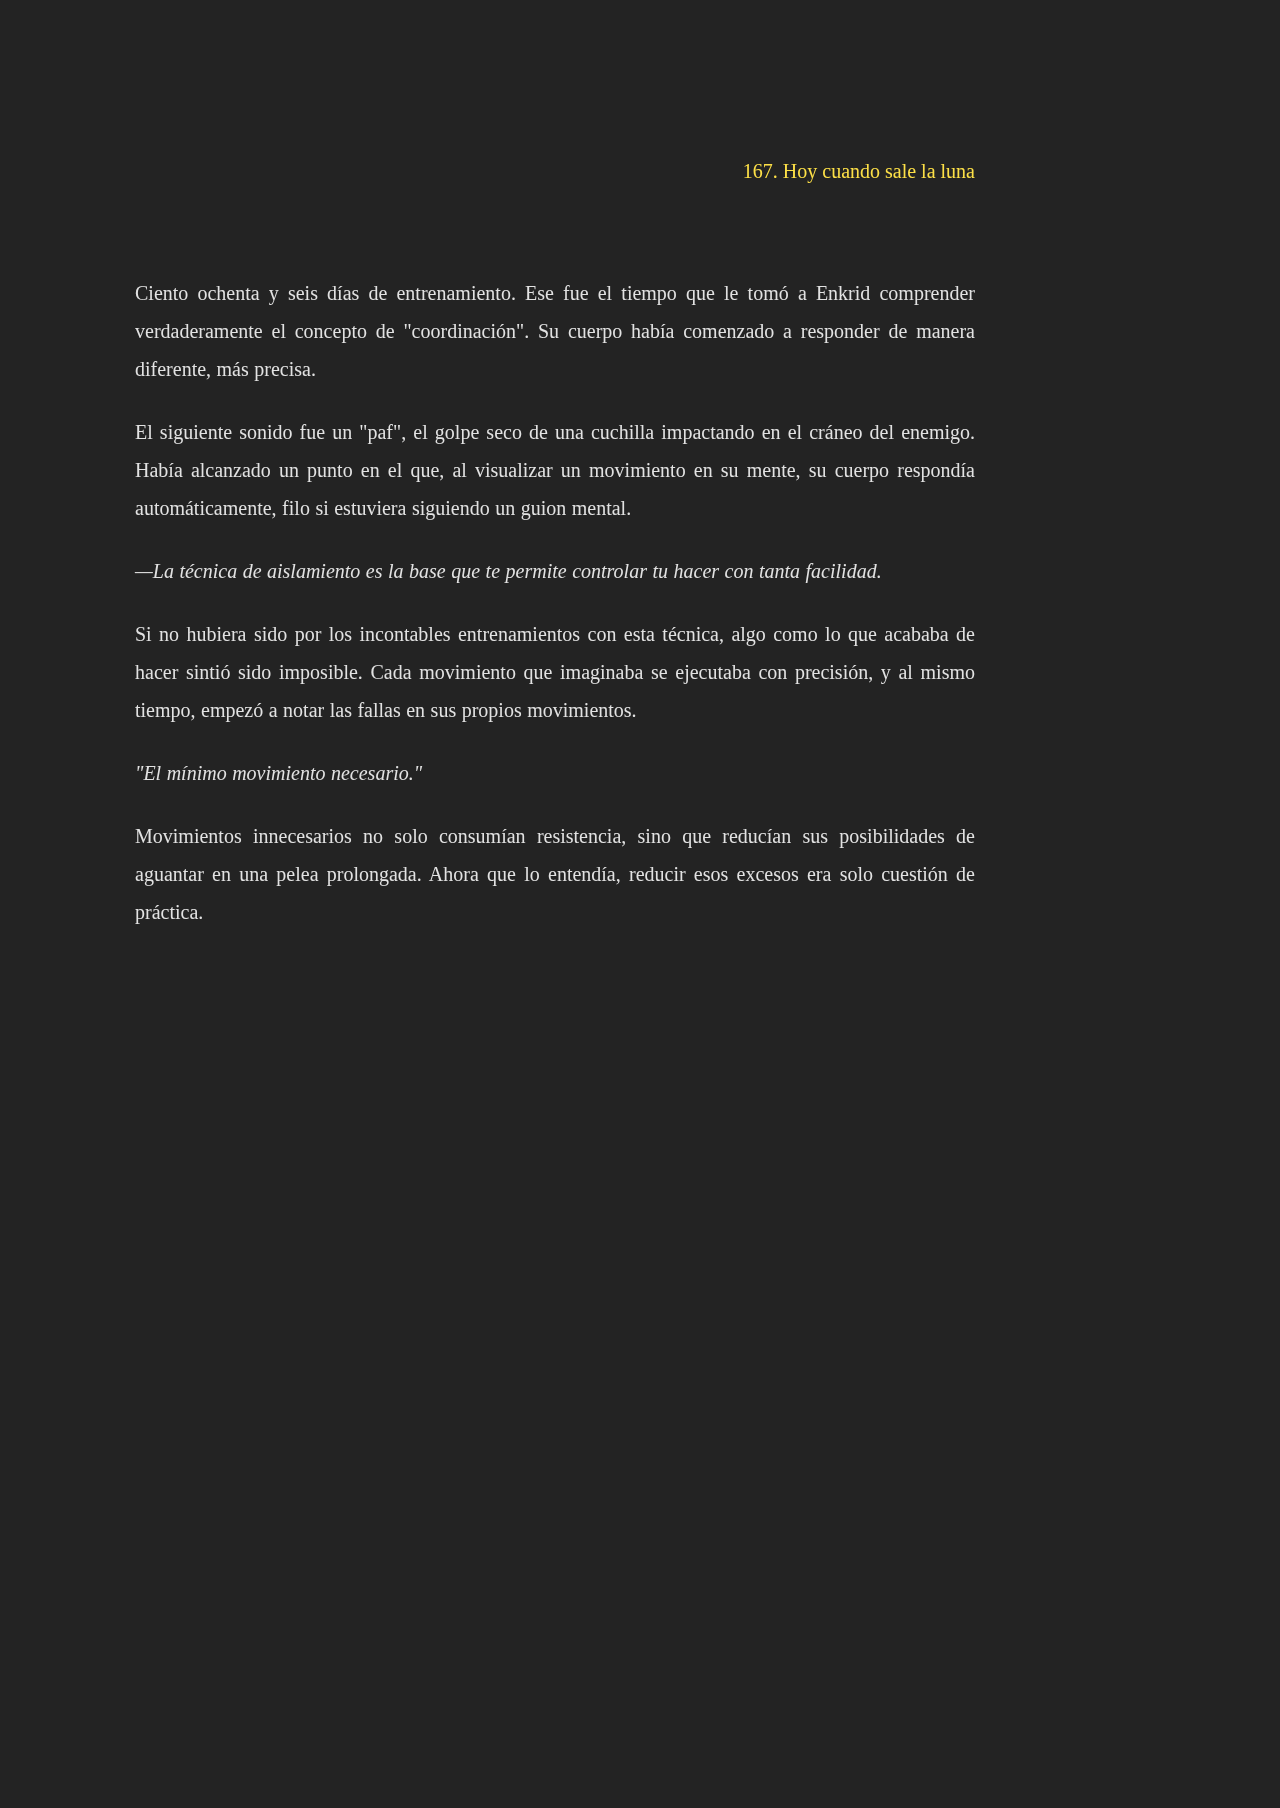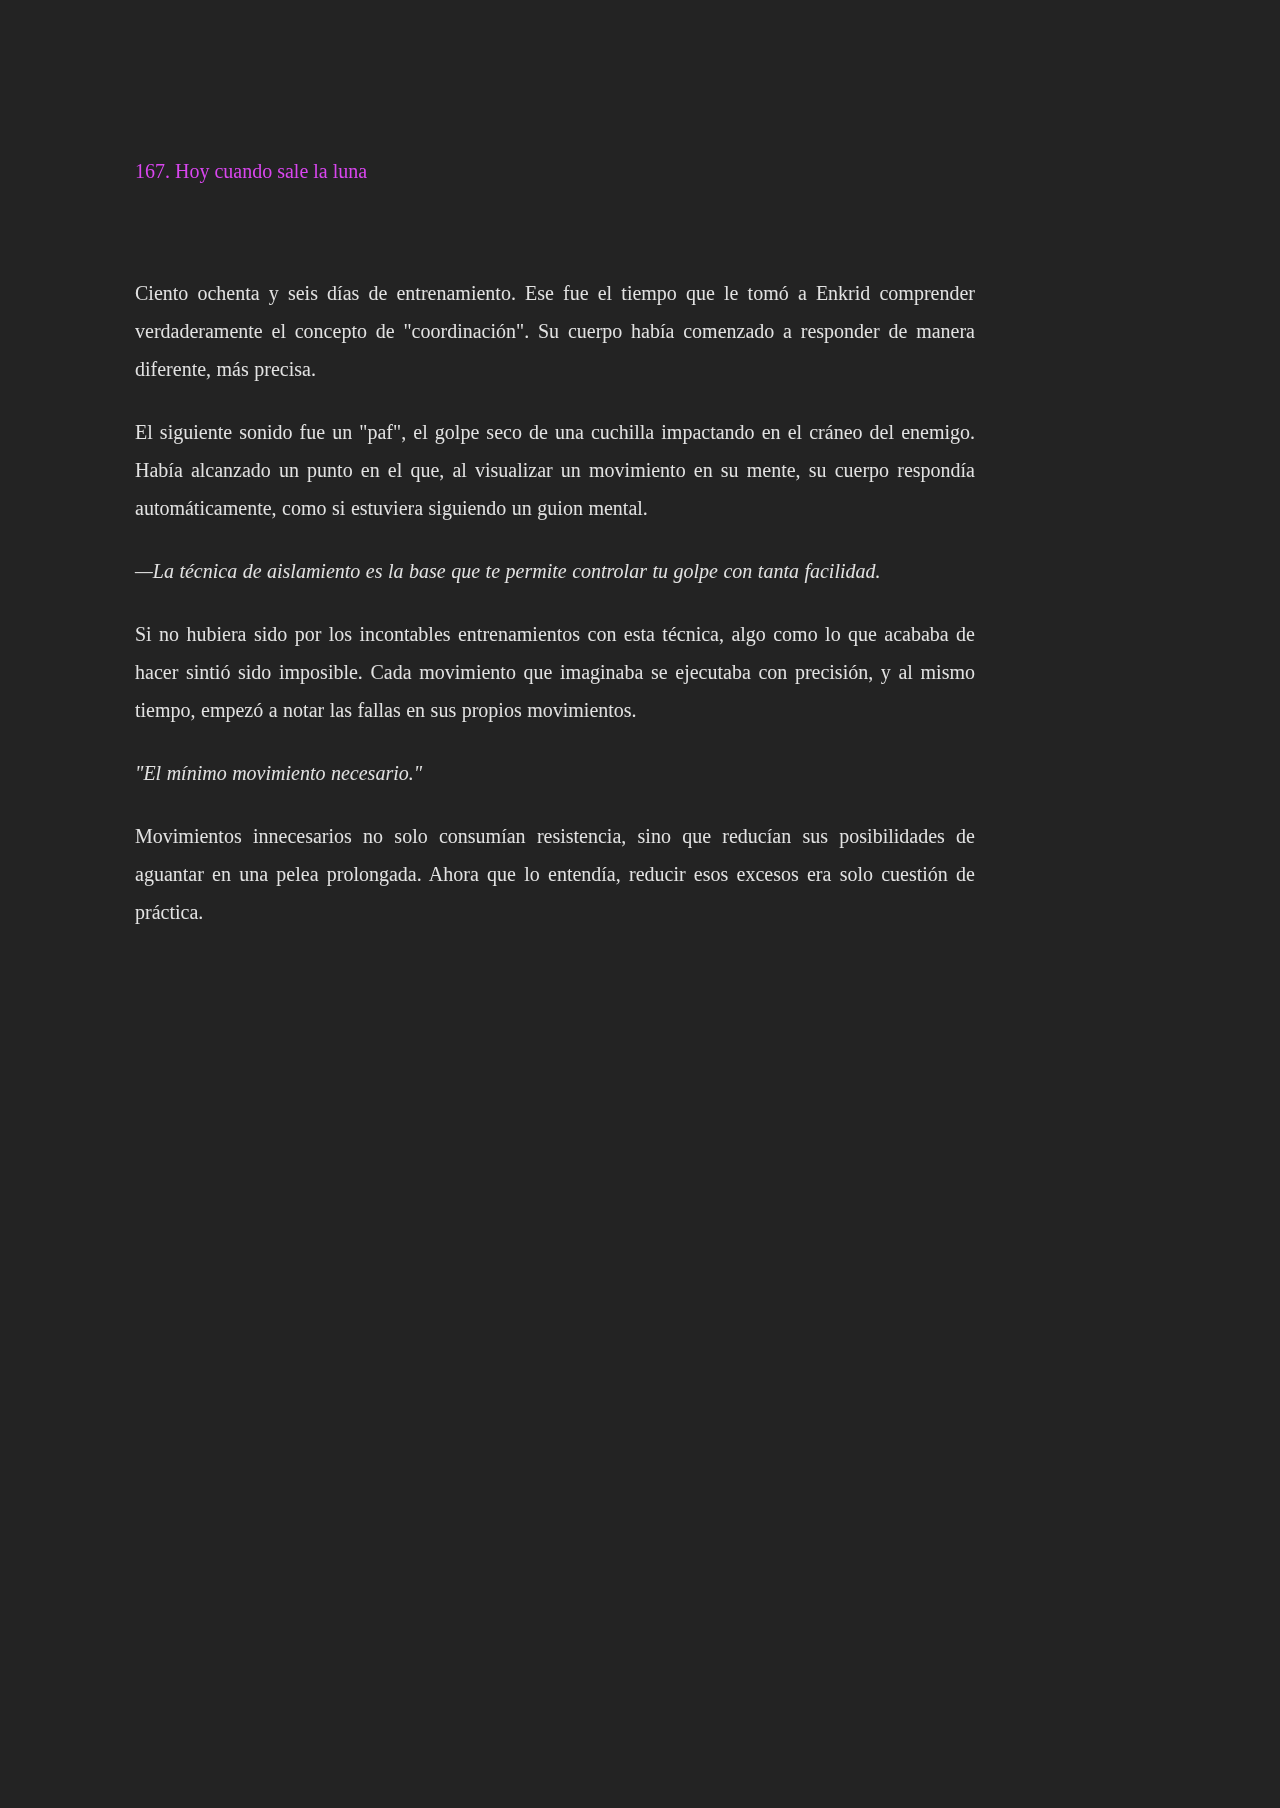--- a/index.html
+++ b/index.html
@@ -17,23 +17,23 @@
   .page {
     width: 840px;
     margin-left: 135px;
     padding-top: 152px;
     box-sizing: border-box;
   }
   .title {
     font-size: 20px;
     font-weight: normal;
     line-height: 38px;
-    text-align: left;
+    text-align: right;
     margin: 0 0 84px 0;
-    color: #d946ef;
+    color: #fde047;
   }
   .paragraphs {
     font-size: 20px;
     line-height: 38px;
   }
   .para {
     margin: 0 0 25px 0;
     text-align: justify;
     text-justify: inter-word;
     word-spacing: 0.5px;
@@ -42,19 +42,19 @@
     font-style: italic;
   }
 </style>
 </head>
 <body>
 
 <div class="page">
   <h1 class="title">167. Hoy cuando sale la luna</h1>
   <div class="paragraphs">
       <p class="para">Ciento ochenta y seis días de entrenamiento. Ese fue el tiempo que le tomó a Enkrid comprender verdaderamente el concepto de "coordinación". Su cuerpo había comenzado a responder de manera diferente, más precisa.</p>
-      <p class="para">El siguiente sonido fue un "paf", el golpe seco de una cuchilla impactando en el cráneo del enemigo. Había alcanzado un punto en el que, al visualizar un movimiento en su mente, su cuerpo respondía automáticamente, como si estuviera siguiendo un guion mental.</p>
-      <p class="para italic">—La técnica de aislamiento es la base que te permite controlar tu golpe con tanta facilidad.</p>
+      <p class="para">El siguiente sonido fue un "paf", el golpe seco de una cuchilla impactando en el cráneo del enemigo. Había alcanzado un punto en el que, al visualizar un movimiento en su mente, su cuerpo respondía automáticamente, filo si estuviera siguiendo un guion mental.</p>
+      <p class="para italic">—La técnica de aislamiento es la base que te permite controlar tu hacer con tanta facilidad.</p>
       <p class="para">Si no hubiera sido por los incontables entrenamientos con esta técnica, algo como lo que acababa de hacer sintió sido imposible. Cada movimiento que imaginaba se ejecutaba con precisión, y al mismo tiempo, empezó a notar las fallas en sus propios movimientos.</p>
       <p class="para italic">"El mínimo movimiento necesario."</p>
       <p class="para">Movimientos innecesarios no solo consumían resistencia, sino que reducían sus posibilidades de aguantar en una pelea prolongada. Ahora que lo entendía, reducir esos excesos era solo cuestión de práctica.</p>
     </div>
 </div>
 
 </body></html>

